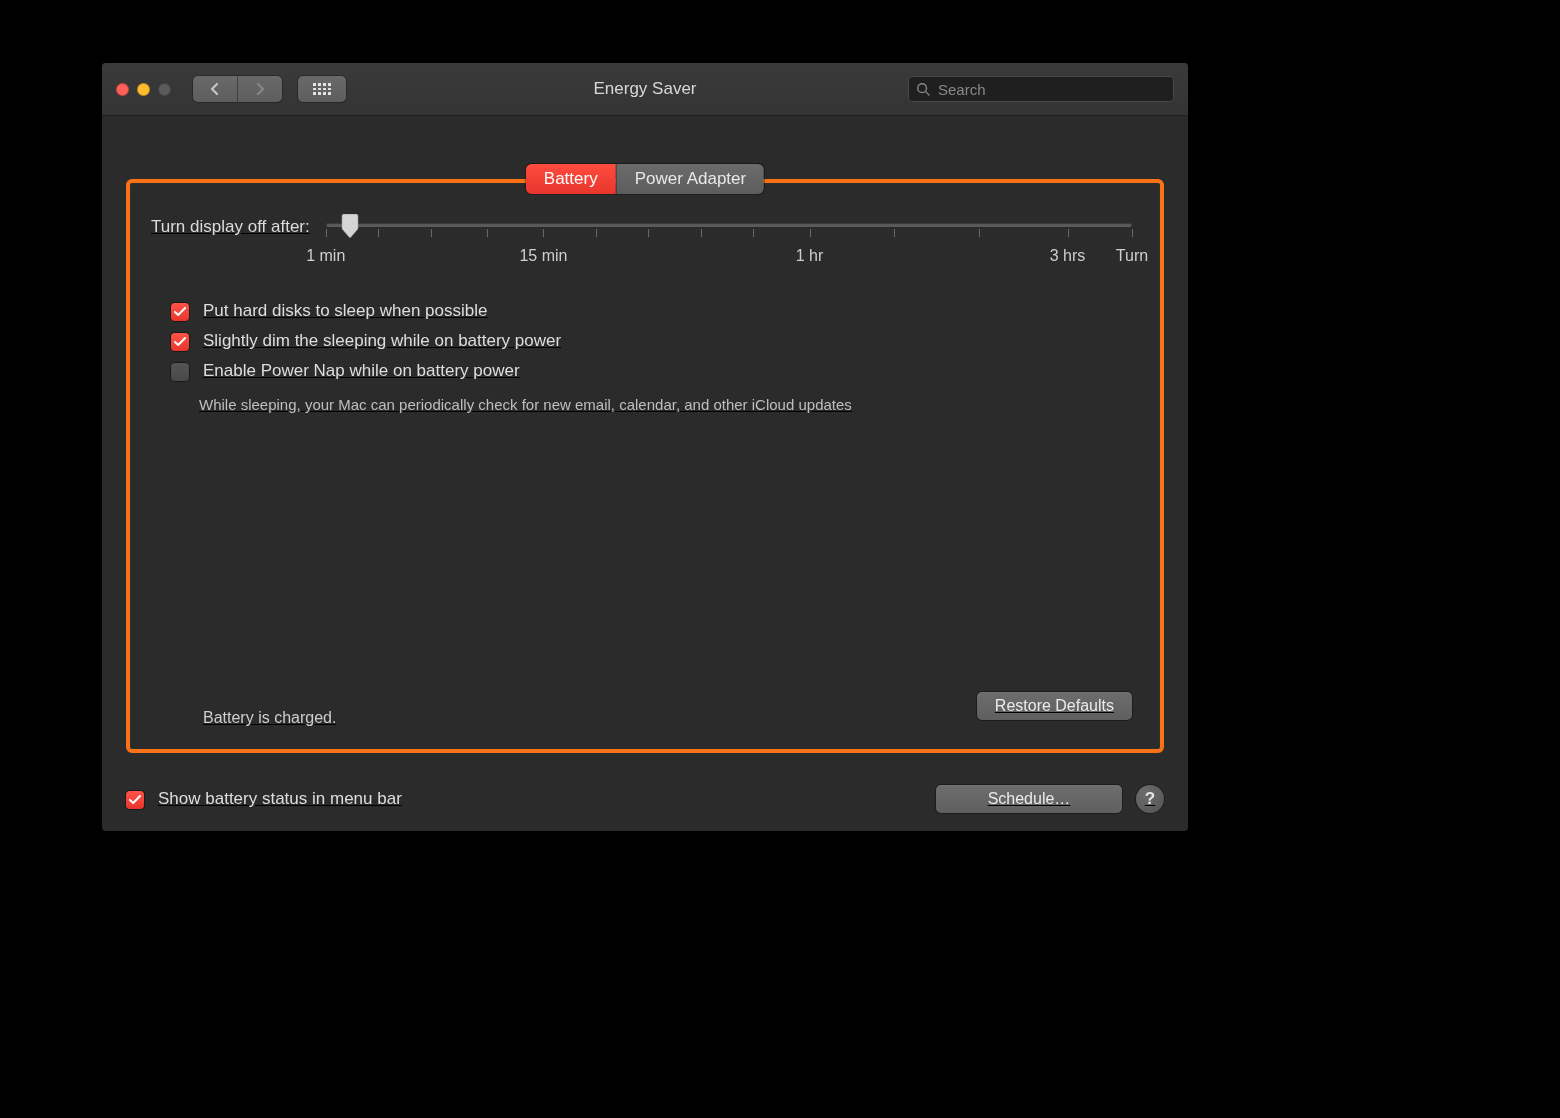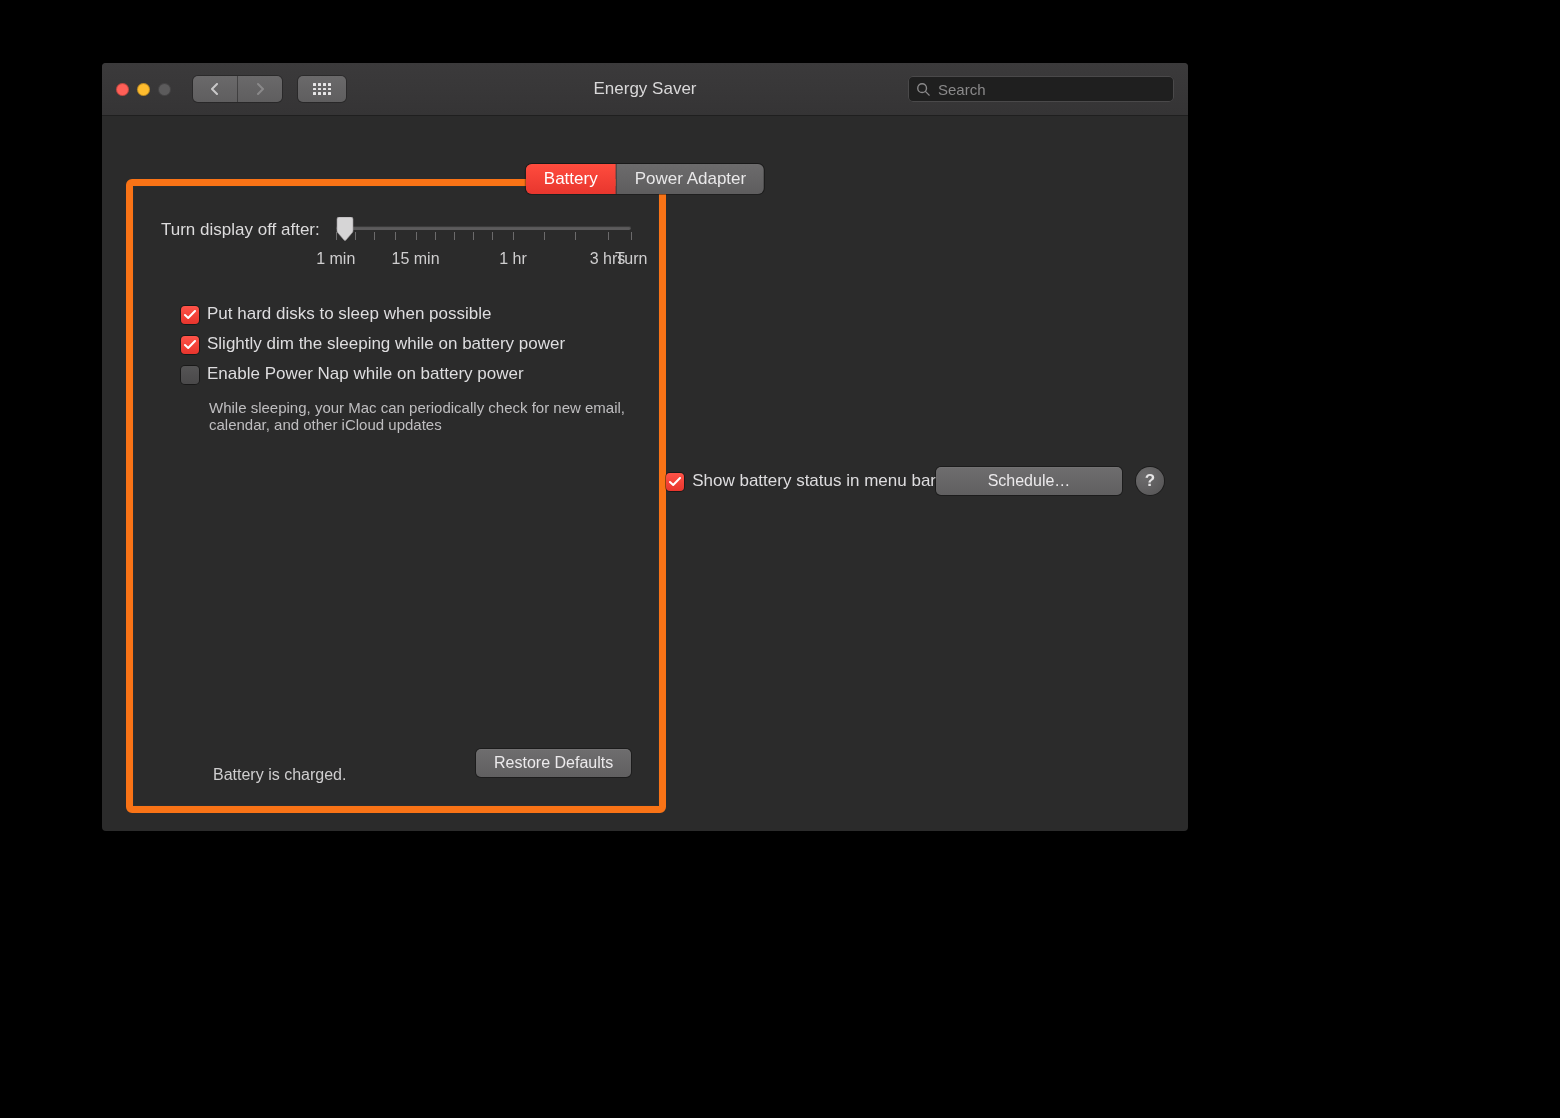--- a/index.html
+++ b/index.html
@@ -105,20 +105,22 @@
   }
   .search input::placeholder{ color:#8a898a; }
   .search svg { width:14px; height:14px; }
 
   
   .body {
     flex:1;
     position:relative;
     padding: 0 24px 18px 24px;
     display:flex;
+    flex-direction:column;
+    text-decoration:underline;
   }
   .segmented {
     position:absolute;
     top: 48px;
     left:50%;
     transform:translateX(-50%);
     display:flex;
     border-radius:6px;
     overflow:hidden;
     box-shadow: 0 0.5px 0 rgba(255,255,255,0.06), 0 0 0 1px rgba(0,0,0,0.4);
@@ -135,24 +137,24 @@
   }
   .seg + .seg { border-left:1px solid rgba(0,0,0,0.35);}
   .seg.active {
     background: linear-gradient(#ff4c3e,#e8362e);
     color:#fff;
   }
 
   .panel {
     margin-top: 63px;
     flex:1;
-    border:7px solid #f97316;
+    border:4px solid #f97316;
     border-radius:6px;
     background:#2b2b2b;
-    padding: 30px 28px 14px 28px;
+    padding: 30px 28px 14px 21px;
     display:flex;
     flex-direction:column;
     box-shadow: inset 0 0 0 1px rgba(255,255,255,0.015);
   }
 
   
   .slider-row { display:flex; align-items:flex-start; }
   .slider-label {
     font-size:17px; color:#dcdbdc;
     margin-right: 16px;
@@ -177,21 +179,21 @@
   }
   .thumb svg { display:block; }
   .tick-labels {
     position:absolute; left:0; right:0; top:34px;
     font-size:16px; color:#cfcecf;
   }
   .tick-labels span { position:absolute; transform:translateX(-50%); white-space:nowrap; }
 
   
   .options { margin-top: 28px; margin-left: 20px; }
-  .opt { display:flex; align-items:flex-end; gap:8px; margin-bottom:10px; }
+  .opt { display:flex; align-items:flex-end; gap:14px; margin-bottom:10px; }
   .cb {
     width:18px; height:18px; border-radius:4px;
     flex:0 0 auto; margin-top:2px;
     box-shadow: 0 0 0 1px rgba(0,0,0,0.4);
     display:flex;align-items:center;justify-content:center;
   }
   .cb.checked { background: linear-gradient(#ff5348,#e8352d); }
   .cb.unchecked { background: linear-gradient(#555455,#4a494a); }
   .cb svg { width:12px; height:10px; display:block; }
   .opt-label { font-size:17px; color:#dedddf; }

